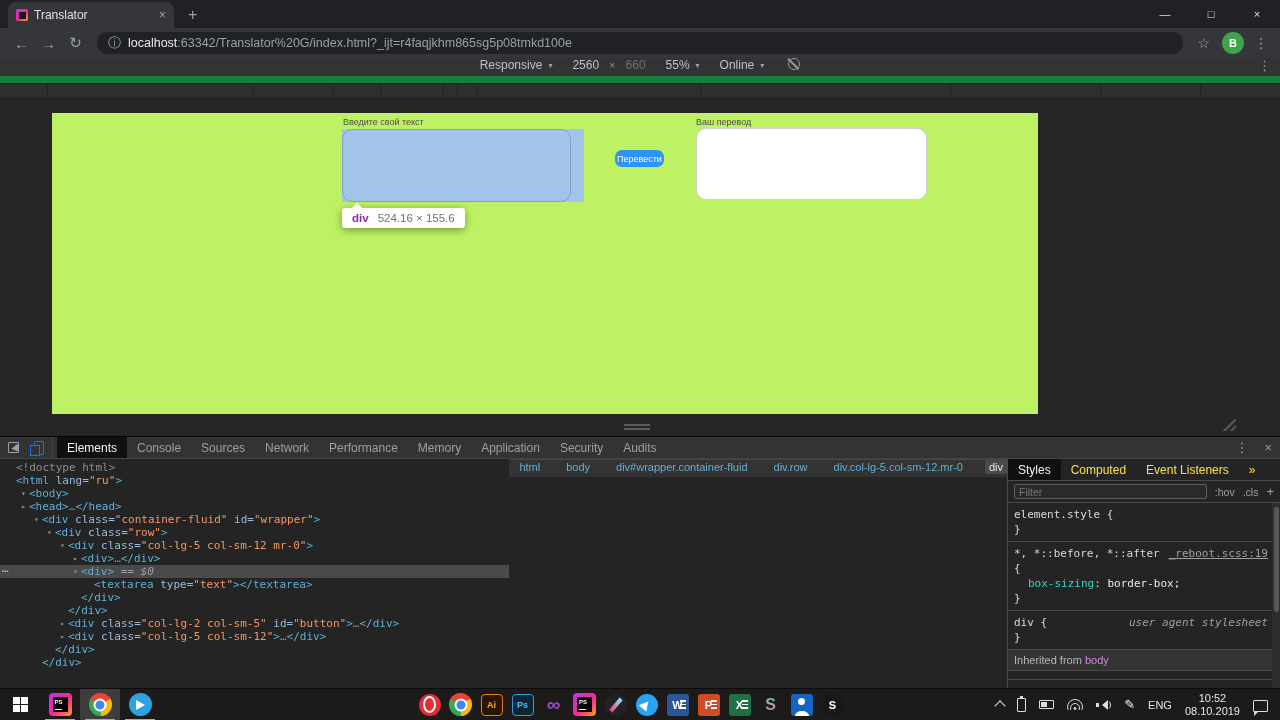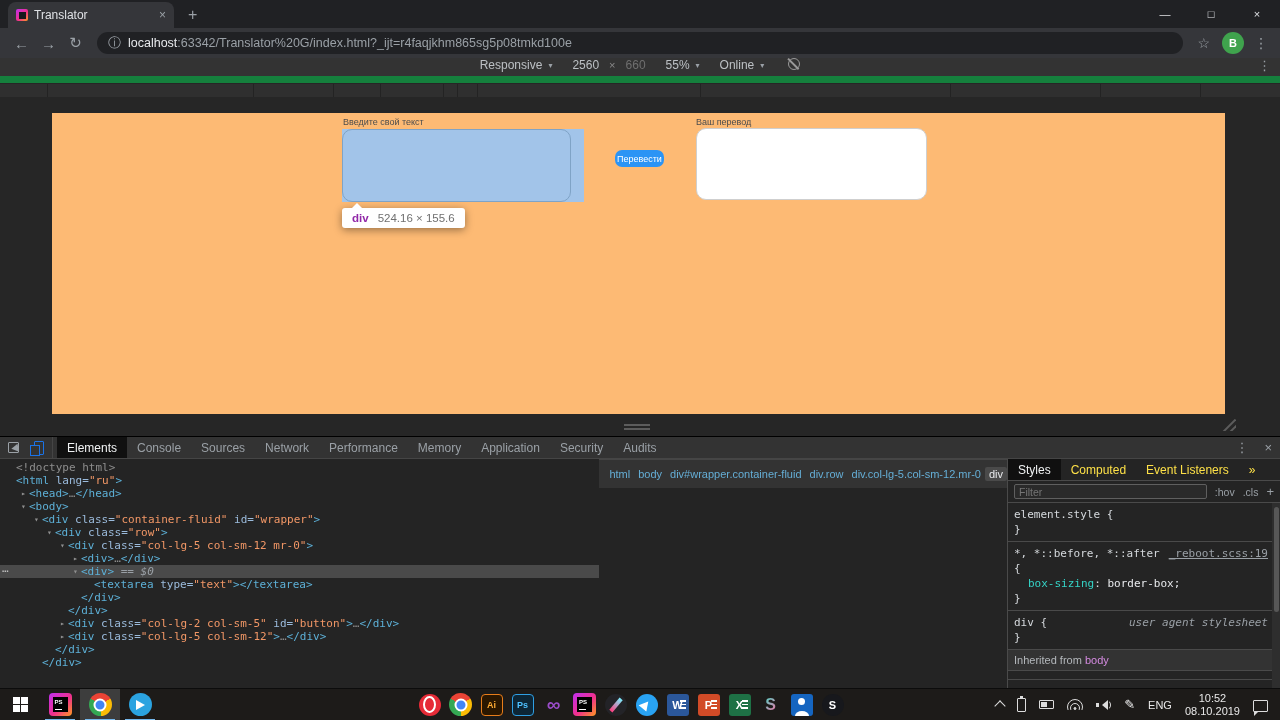--- a/index.html
+++ b/index.html
@@ -37,21 +37,21 @@
 .rotate{width:12px;height:12px;border:1.5px solid #9a9a9a;border-radius:50%;position:relative;margin-left:4px}
 .rotate::after{content:"";position:absolute;left:-3px;top:4px;width:15px;height:1.5px;background:#9a9a9a;transform:rotate(45deg)}
 .devicebar .bar-menu{position:absolute;right:9px;color:#9aa0a6;font-size:13px}
 
 
 .mediastrip{position:absolute;top:84px;left:0;width:100%;height:13px;background:#2f2f2f}
 .mediastrip i{position:absolute;top:0;width:1px;height:100%;background:#232323}
 
 
 .canvas{position:absolute;top:97px;left:0;width:100%;height:339px;background:#262626}
-.page{position:absolute;left:52px;top:16px;width:1173px;height:301px;background:#fdba74}
+.page{position:absolute;left:52px;top:16px;width:986px;height:301px;background:#bef264}
 .pg-label{position:absolute;font-size:9px;color:#4d4d4d;white-space:nowrap}
 .lbl-in{left:291px;top:4px}
 .lbl-out{left:644px;top:4px}
 .hl{position:absolute;left:290px;top:16px;width:242px;height:73px;background:#a2c4e9}
 .hl .ta{position:absolute;left:0;top:0;width:229px;height:73px;border:1px solid #7fa3c6;border-radius:10px}
 .btn-translate{position:absolute;left:563px;top:37px;width:49px;height:17px;background:#2b94f5;border-radius:7px;color:#fff;font-size:9px;display:flex;align-items:center;justify-content:center}
 .outta{position:absolute;left:644px;top:15px;width:231px;height:72px;border:1px solid #cfcfcf;border-radius:10px;background:#fff}
 .tip{position:absolute;left:290px;top:95px;background:#fff;border-radius:3px;box-shadow:0 2px 8px rgba(0,0,0,.4);padding:4px 10px;font-size:11.5px;display:flex;gap:9px;align-items:center;white-space:nowrap}
 .tip::before{content:"";position:absolute;top:-5px;left:10px;border-left:5px solid transparent;border-right:5px solid transparent;border-bottom:5px solid #fff}
 .tip .ttag{color:#9128a8;font-weight:bold}
@@ -79,21 +79,21 @@
 .dom-tree{flex:1;overflow:hidden;font-family:"DejaVu Sans Mono",monospace;font-size:11px;padding-top:2px}
 .row13{height:13px;line-height:13px;white-space:pre;position:relative}
 .row13.sel{background:#4a4a4a}
 .gutter{position:absolute;left:2px;top:-3px;color:#c0c0c0;letter-spacing:1px}
 .arrow{display:inline-block;width:11px;margin-left:-11px;color:#8f8f8f;font-size:8px;text-align:center;vertical-align:top}
 .t-tag{color:#5db0d7}
 .t-attr{color:#9bbbdc}
 .t-val{color:#f29766}
 .t-dim{color:#8d8d8d}
 .t-meta{color:#9aa0a6;font-style:italic}
-.crumbs{height:29px;background:#333;border-top:1px solid #454545;display:flex;align-items:center;padding-left:6px;gap:0;font-size:11px;white-space:nowrap}
+.crumbs{height:18px;background:#333;border-top:1px solid #454545;display:flex;align-items:flex-start;padding-left:6px;gap:18px;font-size:11px;white-space:nowrap}
 .crumb{color:#65aed6;padding:1px 4px}
 .crumb.active{background:#4a4a4a;color:#e8eaed;border-radius:2px}
 
 
 .dt-styles{flex:1;display:flex;flex-direction:column;background:#242424}
 .sp-tabs{height:22px;display:flex;align-items:center;border-bottom:1px solid #4a4a4a;flex:none}
 .sp-tab{padding:0 10px;height:100%;display:flex;align-items:center;font-size:12px;color:#fde047;white-space:nowrap}
 .sp-tab.active{background:#101010;color:#f1f3f4}
 .sp-filter{height:22px;display:flex;align-items:center;padding:0 6px;gap:8px;border-bottom:1px solid #4a4a4a;flex:none}
 .filter-input{flex:1;height:15px;background:#2a2a2a;border:1px solid #5f5f5f;border-radius:2px;color:#9aa0a6;font-size:10.5px;padding:0 4px;font-family:"Liberation Sans",sans-serif;outline:none}
@@ -287,22 +287,22 @@
       <div class="dt-cornericons">
         <span>⋮</span>
         <span>×</span>
       </div>
     </div>
     <div class="dt-main">
       <div class="dt-treewrap">
         <div class="dom-tree" id="dom-tree">
             <div class="row13" style="padding-left: 16px;"><span class="arrow"></span><span class="t-dim">&lt;!doctype html&gt;</span></div>
             <div class="row13" style="padding-left: 16px;"><span class="arrow"></span><span class="t-tag">&lt;html</span><span class="t-attr"> lang=</span><span class="t-val">"ru"</span><span class="t-tag">&gt;</span></div>
+            <div class="row13" style="padding-left: 29px;"><span class="arrow">▾</span><span class="t-tag">&lt;body&gt;</span></div>
             <div class="row13" style="padding-left: 29px;"><span class="arrow">▸</span><span class="t-tag">&lt;head&gt;</span><span class="t-dim">…</span><span class="t-tag">&lt;/head&gt;</span></div>
-            <div class="row13" style="padding-left: 29px;"><span class="arrow">▾</span><span class="t-tag">&lt;body&gt;</span></div>
             <div class="row13" style="padding-left: 42px;"><span class="arrow">▾</span><span class="t-tag">&lt;div</span><span class="t-attr"> class=</span><span class="t-val">"container-fluid"</span><span class="t-attr"> id=</span><span class="t-val">"wrapper"</span><span class="t-tag">&gt;</span></div>
             <div class="row13" style="padding-left: 55px;"><span class="arrow">▾</span><span class="t-tag">&lt;div</span><span class="t-attr"> class=</span><span class="t-val">"row"</span><span class="t-tag">&gt;</span></div>
             <div class="row13" style="padding-left: 68px;"><span class="arrow">▾</span><span class="t-tag">&lt;div</span><span class="t-attr"> class=</span><span class="t-val">"col-lg-5 col-sm-12 mr-0"</span><span class="t-tag">&gt;</span></div>
             <div class="row13" style="padding-left: 81px;"><span class="arrow">▸</span><span class="t-tag">&lt;div&gt;</span><span class="t-dim">…</span><span class="t-tag">&lt;/div&gt;</span></div>
             <div class="row13 sel" style="padding-left: 81px;"><span class="gutter">…</span><span class="arrow">▾</span><span class="t-tag">&lt;div&gt;</span><span class="t-meta"> == $0</span></div>
             <div class="row13" style="padding-left: 94px;"><span class="arrow"></span><span class="t-tag">&lt;textarea</span><span class="t-attr"> type=</span><span class="t-val">"text"</span><span class="t-tag">&gt;&lt;/textarea&gt;</span></div>
             <div class="row13" style="padding-left: 81px;"><span class="arrow"></span><span class="t-tag">&lt;/div&gt;</span></div>
             <div class="row13" style="padding-left: 68px;"><span class="arrow"></span><span class="t-tag">&lt;/div&gt;</span></div>
             <div class="row13" style="padding-left: 68px;"><span class="arrow">▸</span><span class="t-tag">&lt;div</span><span class="t-attr"> class=</span><span class="t-val">"col-lg-2 col-sm-5"</span><span class="t-attr"> id=</span><span class="t-val">"button"</span><span class="t-tag">&gt;</span><span class="t-dim">…</span><span class="t-tag">&lt;/div&gt;</span></div>
             <div class="row13" style="padding-left: 68px;"><span class="arrow">▸</span><span class="t-tag">&lt;div</span><span class="t-attr"> class=</span><span class="t-val">"col-lg-5 col-sm-12"</span><span class="t-tag">&gt;</span><span class="t-dim">…</span><span class="t-tag">&lt;/div&gt;</span></div>

